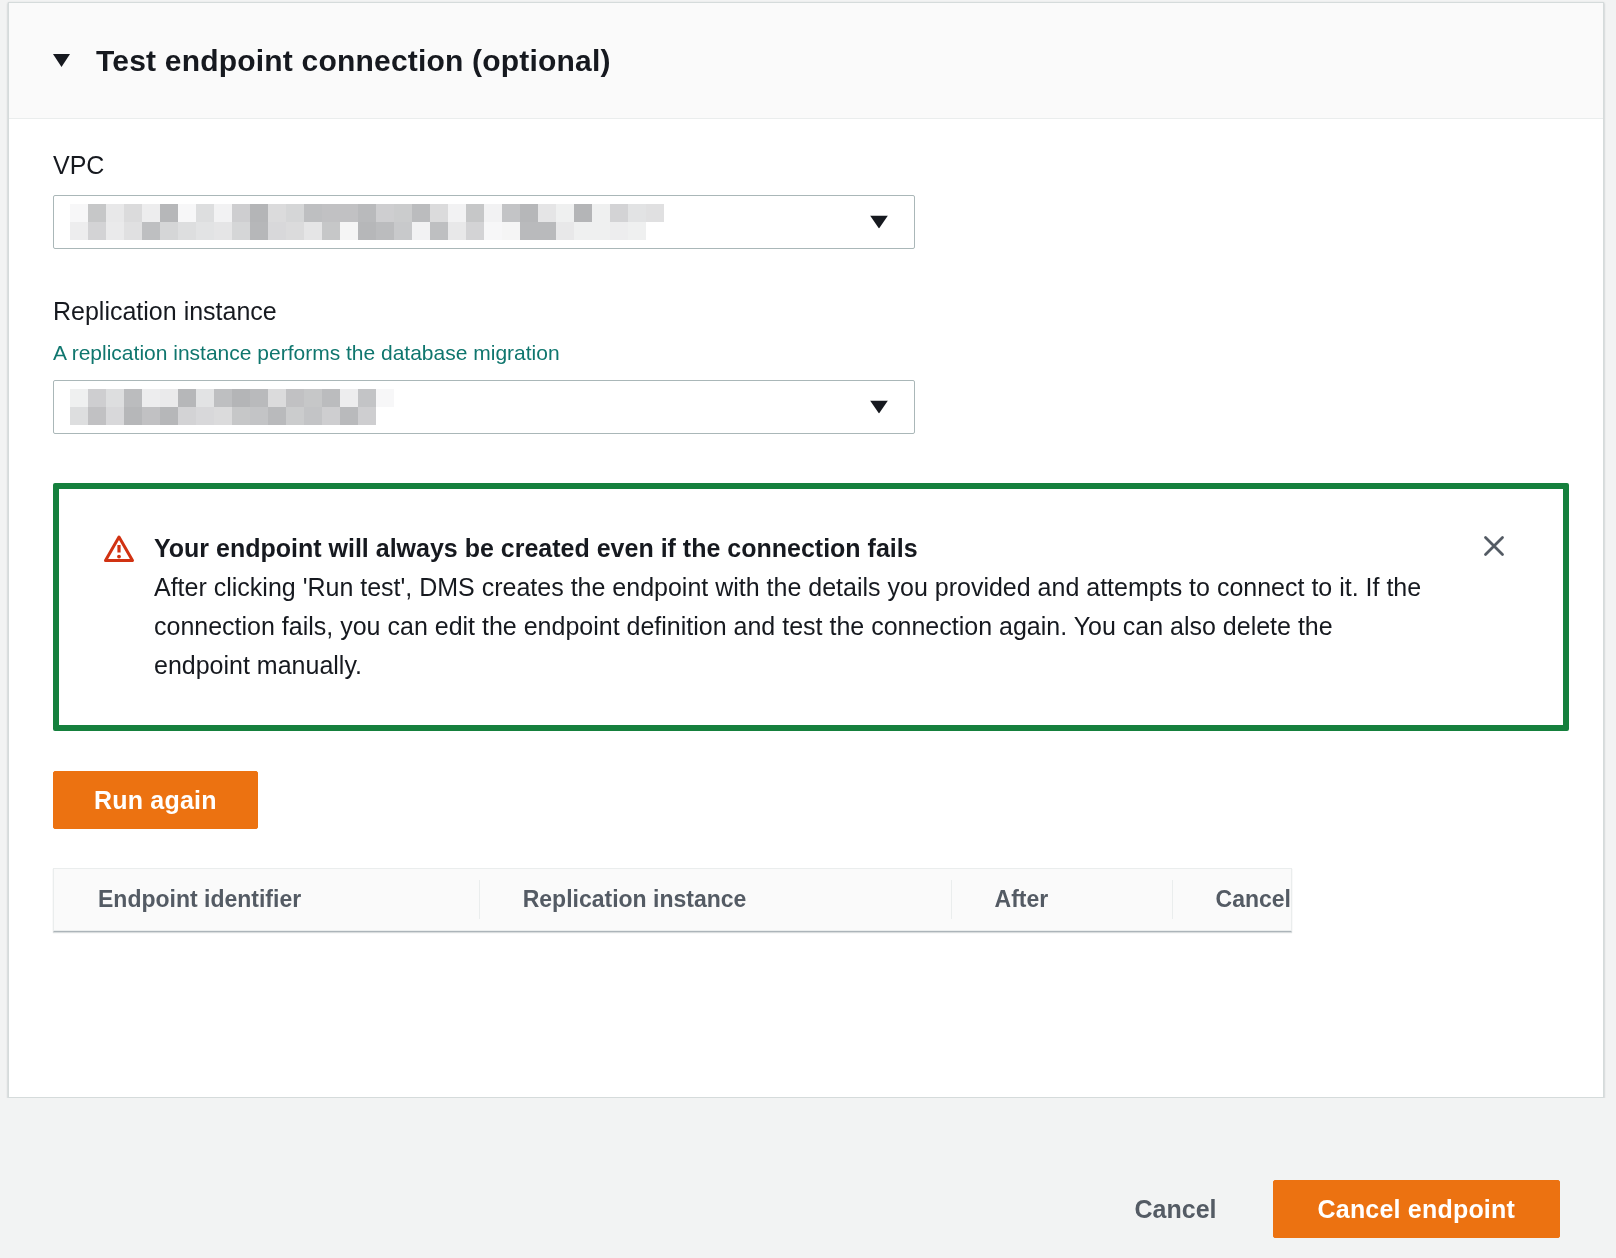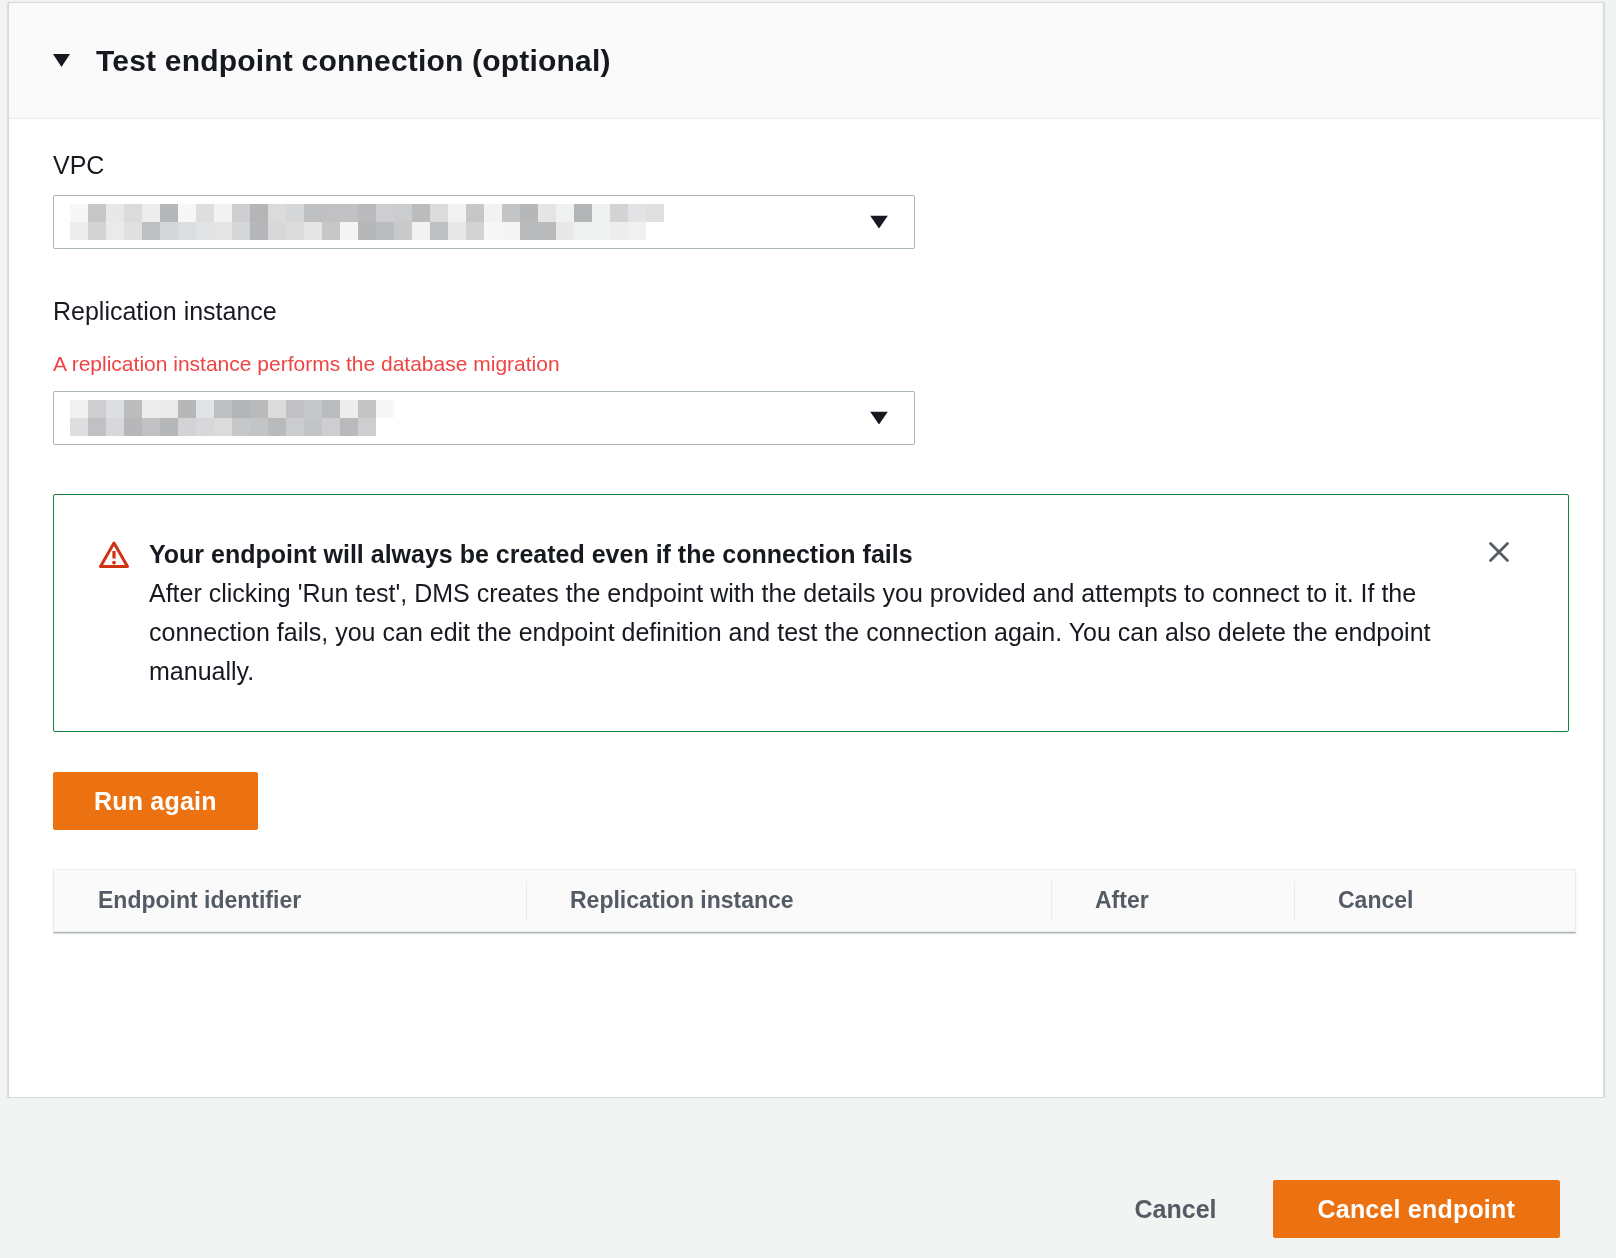--- a/index.html
+++ b/index.html
@@ -38,22 +38,22 @@
   .card-body { padding: 0 44px; }
 
   
   .field-label {
     font-size: 25px;
     color: #16191f;
     margin-top: 32px;
   }
   .field-desc {
     font-size: 21px;
-    color: #ef4444;
-    margin-top: 26px;
+    color: #0f766e;
+    margin-top: 15px;
   }
   .select-box {
     position: relative;
     margin-top: 15px;
     width: 862px;
     height: 54px;
     background: #fff;
     border: 1px solid #aab7b8;
     border-radius: 2px;
     display: flex;
@@ -74,21 +74,21 @@
   .mrow { height: 18px; white-space: nowrap; }
   .mrow span { display: inline-block; width: 18px; height: 18px; }
 
   
   .warning-box {
     position: relative;
     margin-top: 49px;
     width: 1516px;
     min-height: 238px;
     background: #fff;
-    border: 1px solid #15803d;
+    border: 6px solid #15803d;
     border-radius: 2px;
     padding: 40px 130px 40px 44px;
     display: flex;
   }
   .warning-icon-wrap { flex: 0 0 auto; margin-top: 5px; }
   .warning-content { margin-left: 19px; }
   .warning-title {
     font-size: 25px;
     font-weight: 700;
     color: #16191f;
@@ -125,21 +125,21 @@
     height: 58px;
     padding: 0 40px;
     cursor: pointer;
     letter-spacing: 0.2px;
   }
   .run-test { margin-top: 40px; }
 
   
   .result-table {
     margin-top: 39px;
-    width: 1523px;
+    width: 1239px;
     border: 1px solid #eaeded;
     border-bottom: 1px solid #acb4b9;
     box-shadow: 0 1px 1px 0 rgba(0,28,36,.15);
     background: #fff;
   }
   .thead {
     display: flex;
     height: 62px;
     align-items: center;
     background: #fafafa;

